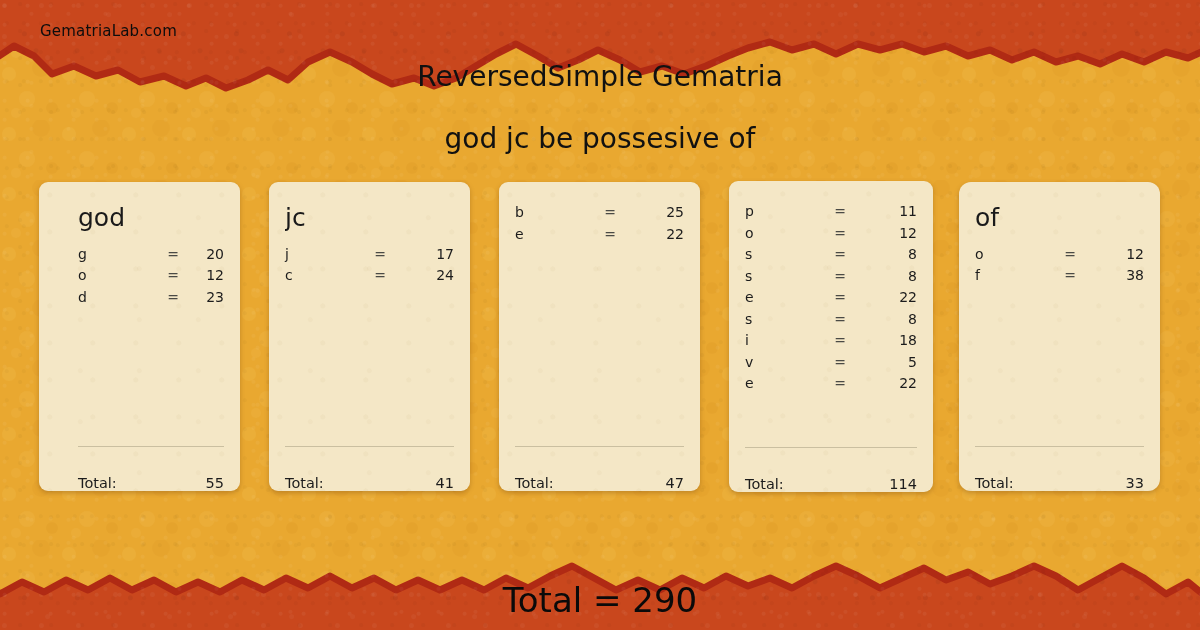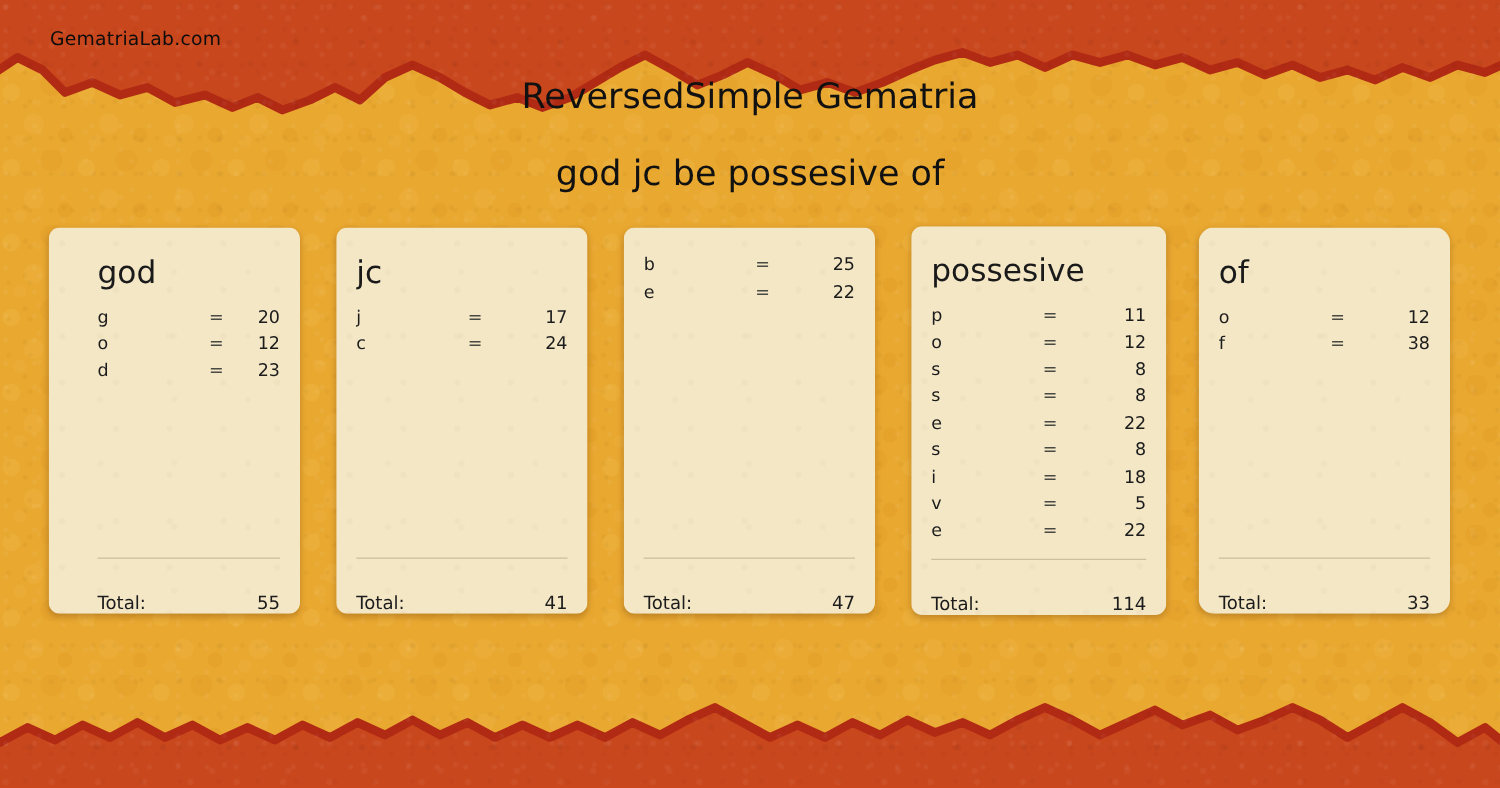--- a/index.html
+++ b/index.html
@@ -285,21 +285,20 @@
             <span class="val">22</span>
           </div>
         </div>
         <div class="divider"></div>
         <div class="total-row">
           <span>Total:</span>
           <span>47</span>
         </div>
       </div>
       <div class="card" style="left: 729px; top: 181px; width: 204px; height: 311px;">
-        <div class="card-word">possesive</div>
         <div class="rows">
           <div class="row">
             <span class="letter">p</span>
             <span class="eq">=</span>
             <span class="val">11</span>
           </div>
           <div class="row">
             <span class="letter">o</span>
             <span class="eq">=</span>
             <span class="val">12</span>
@@ -361,14 +360,15 @@
           </div>
         </div>
         <div class="divider"></div>
         <div class="total-row">
           <span>Total:</span>
           <span>33</span>
         </div>
       </div>
     </div>
 
+  <div id="grand-total">Total = 290</div>
 
 </div>
 
 </body></html>

